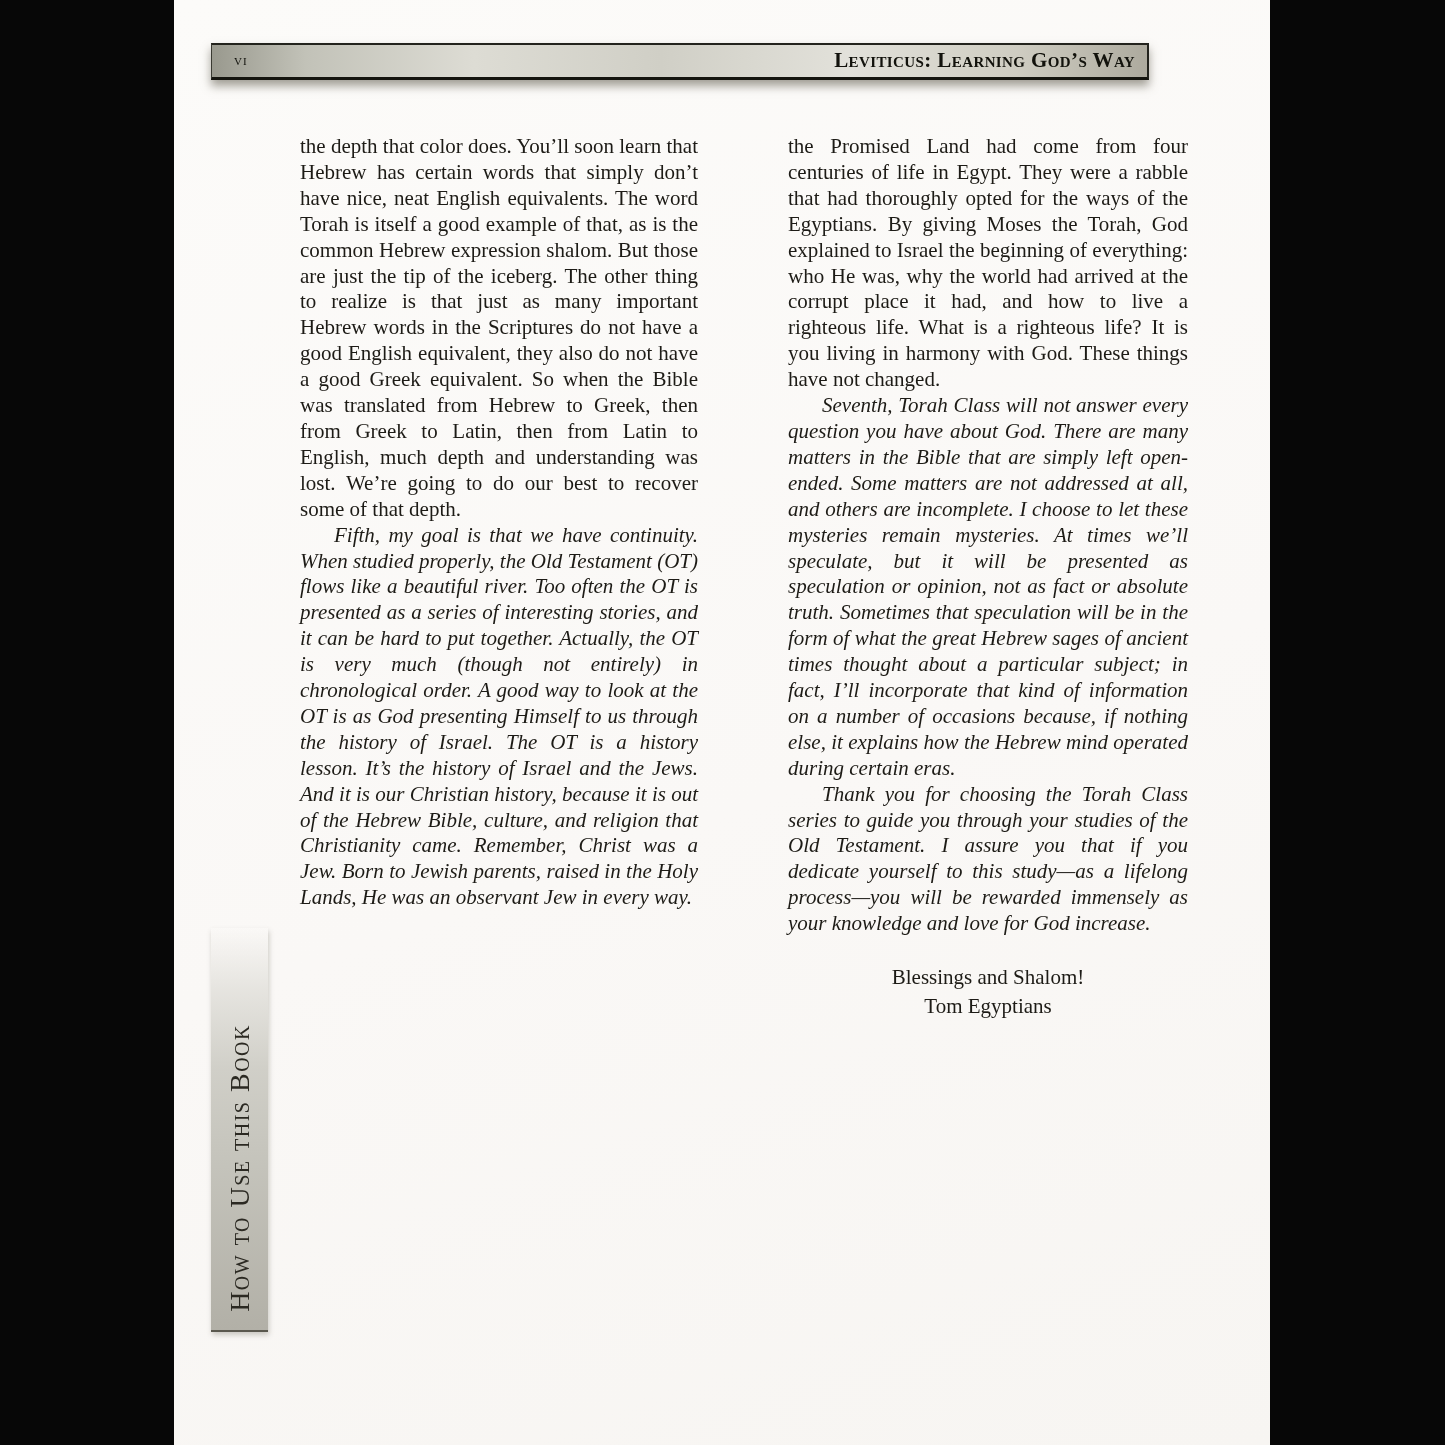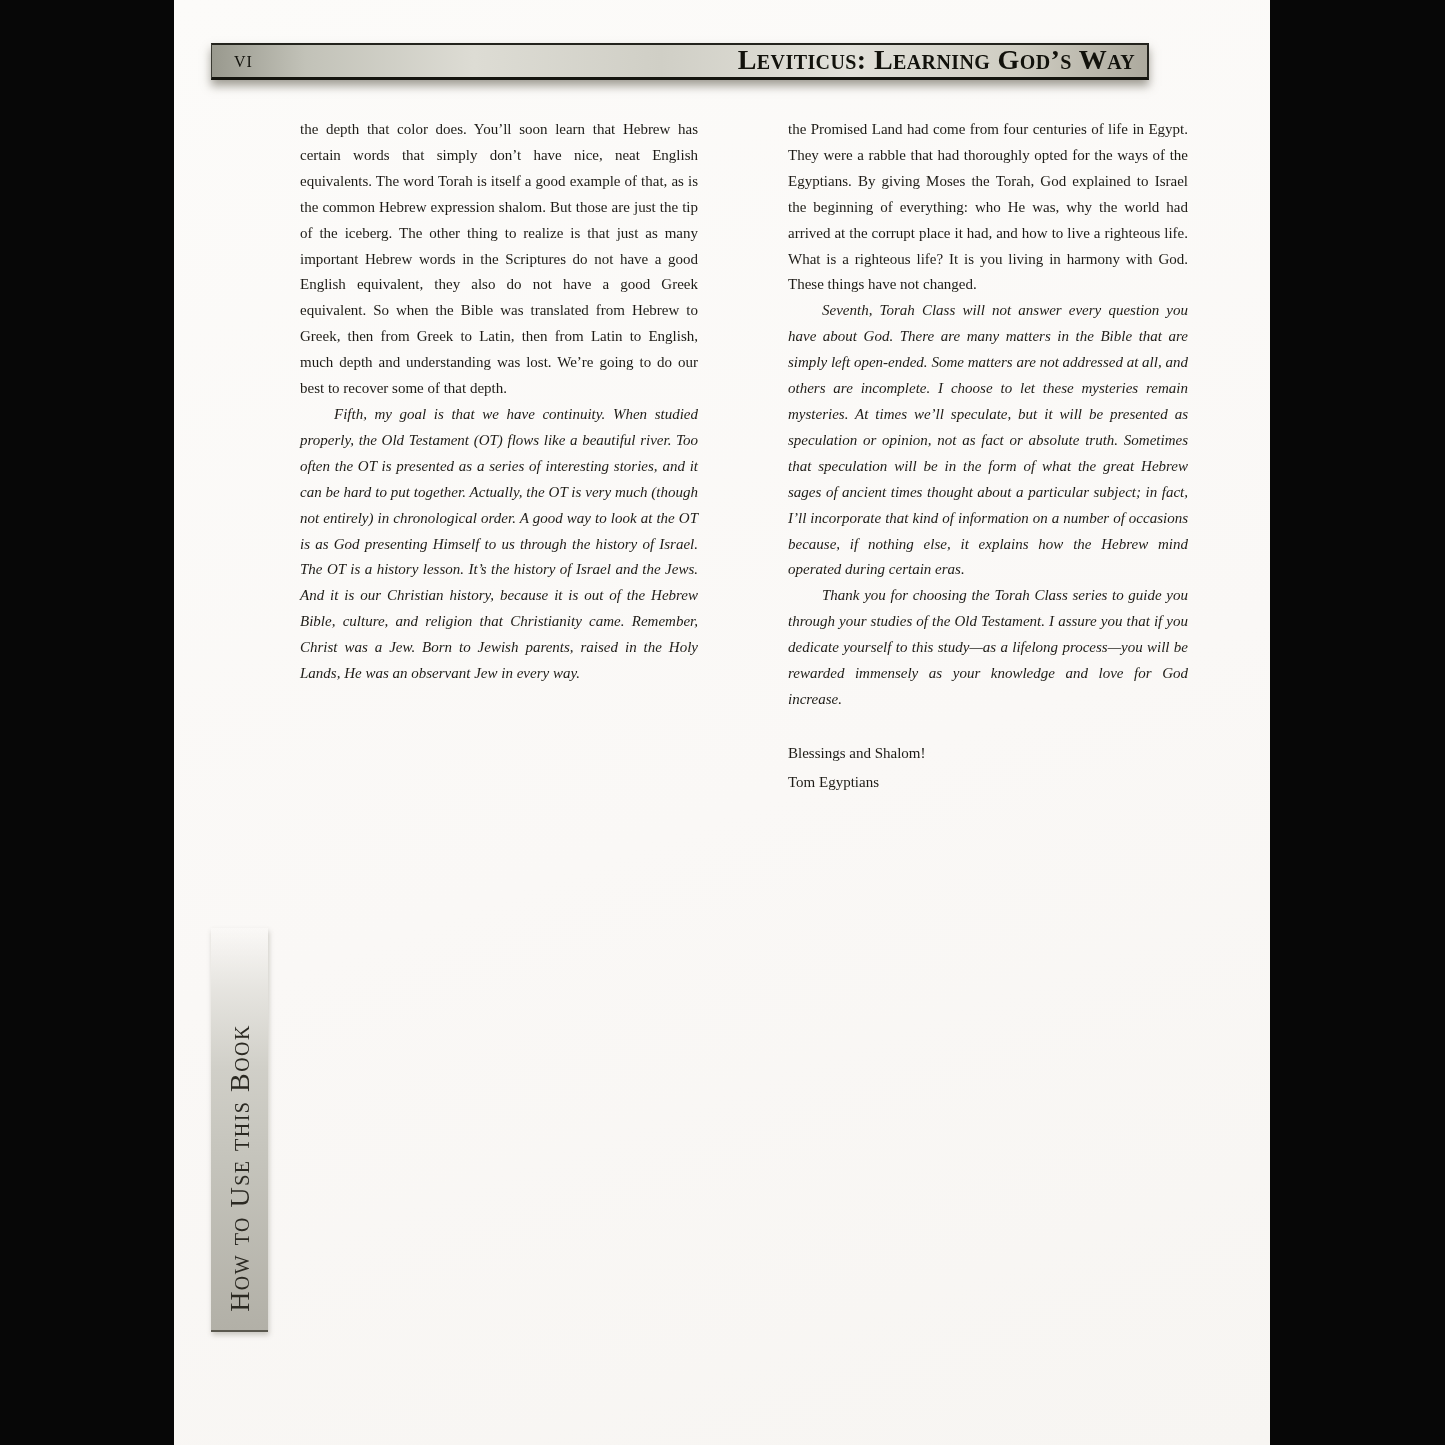--- a/index.html
+++ b/index.html
@@ -34,42 +34,42 @@
       #99998e 0%, #c2c2b8 10%, #dddcd4 28%, #d0cfc6 48%,
       #e2e1da 68%, #cfcdc2 86%, #adaa9e 100%);
     border-top: 2px solid #23231d;
     border-bottom: 3px solid #15150f;
     border-left: 1px solid #3a3a32;
     border-right: 2px solid #23231d;
     box-shadow: 0 6px 9px rgba(88, 84, 70, 0.55);
   }
   .header-page-num {
     font-variant: small-caps;
-    font-size: 23px; letter-spacing: 1px;
+    font-size: 16px; letter-spacing: 1px;
     color: #12120c;
   }
   .header-title {
     font-variant: small-caps;
-    font-size: 28px; font-weight: 600; letter-spacing: 0.4px;
+    font-size: 21px; font-weight: 600; letter-spacing: 0.4px;
     color: #12120c;
   }
 
   
   .col {
-    position: absolute; top: 117px;
-    font-size: 15px; line-height: 25.9px;
+    position: absolute; top: 134px;
+    font-size: 21px; line-height: 25.9px;
     color: #1d1b16;
     text-align: justify;
   }
   .col-left  { left: 126px; width: 398px; }
   .col-right { left: 581px; width: 400px; margin-left: 33px; }
   .para { margin: 0; text-align: justify; }
   .para.indent { text-indent: 34px; font-style: italic; }
 
-  .signature { margin-top: 26px; text-align: left; }
+  .signature { margin-top: 26px; text-align: center; }
   .signature div { line-height: 29px; }
 
   
   .vtab {
     position: absolute; left: 37px; top: 928px;
     width: 57px; height: 404px;
     box-sizing: border-box;
     background: linear-gradient(180deg,
       rgba(213, 212, 205, 0) 0%,
       rgba(206, 205, 197, 0.45) 15%,

